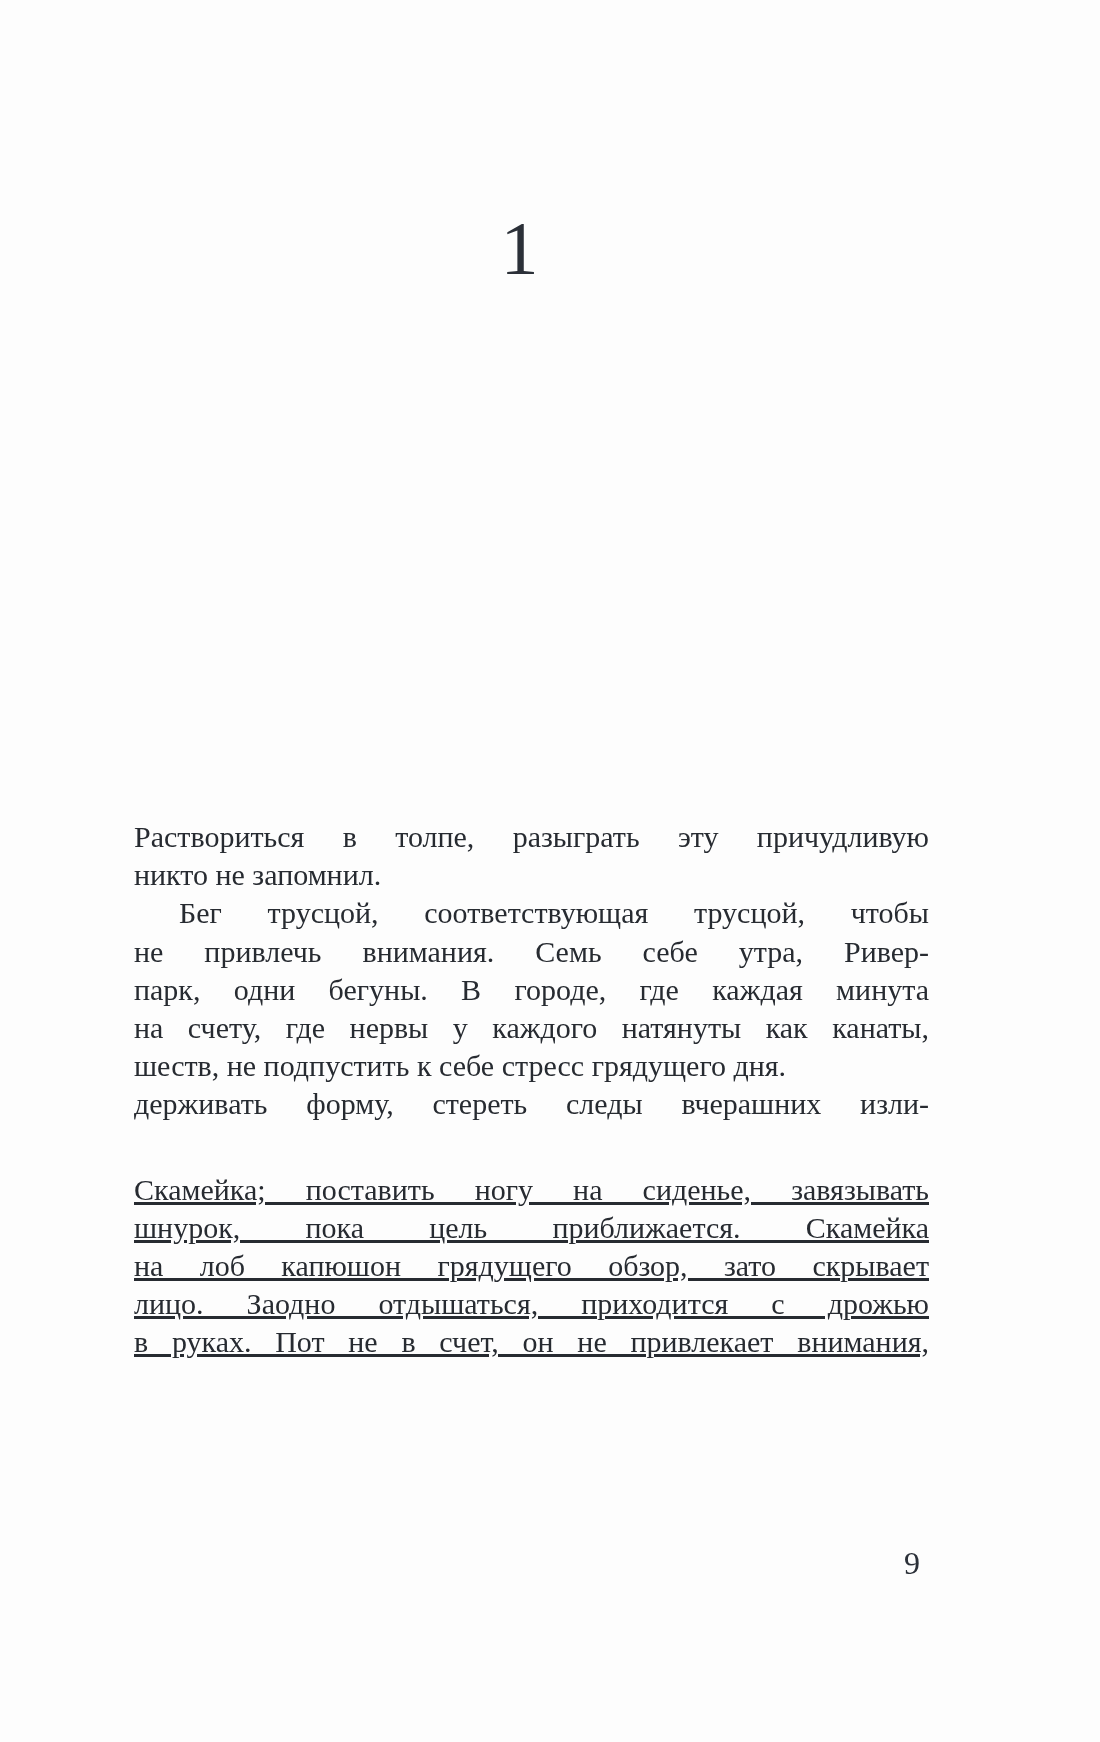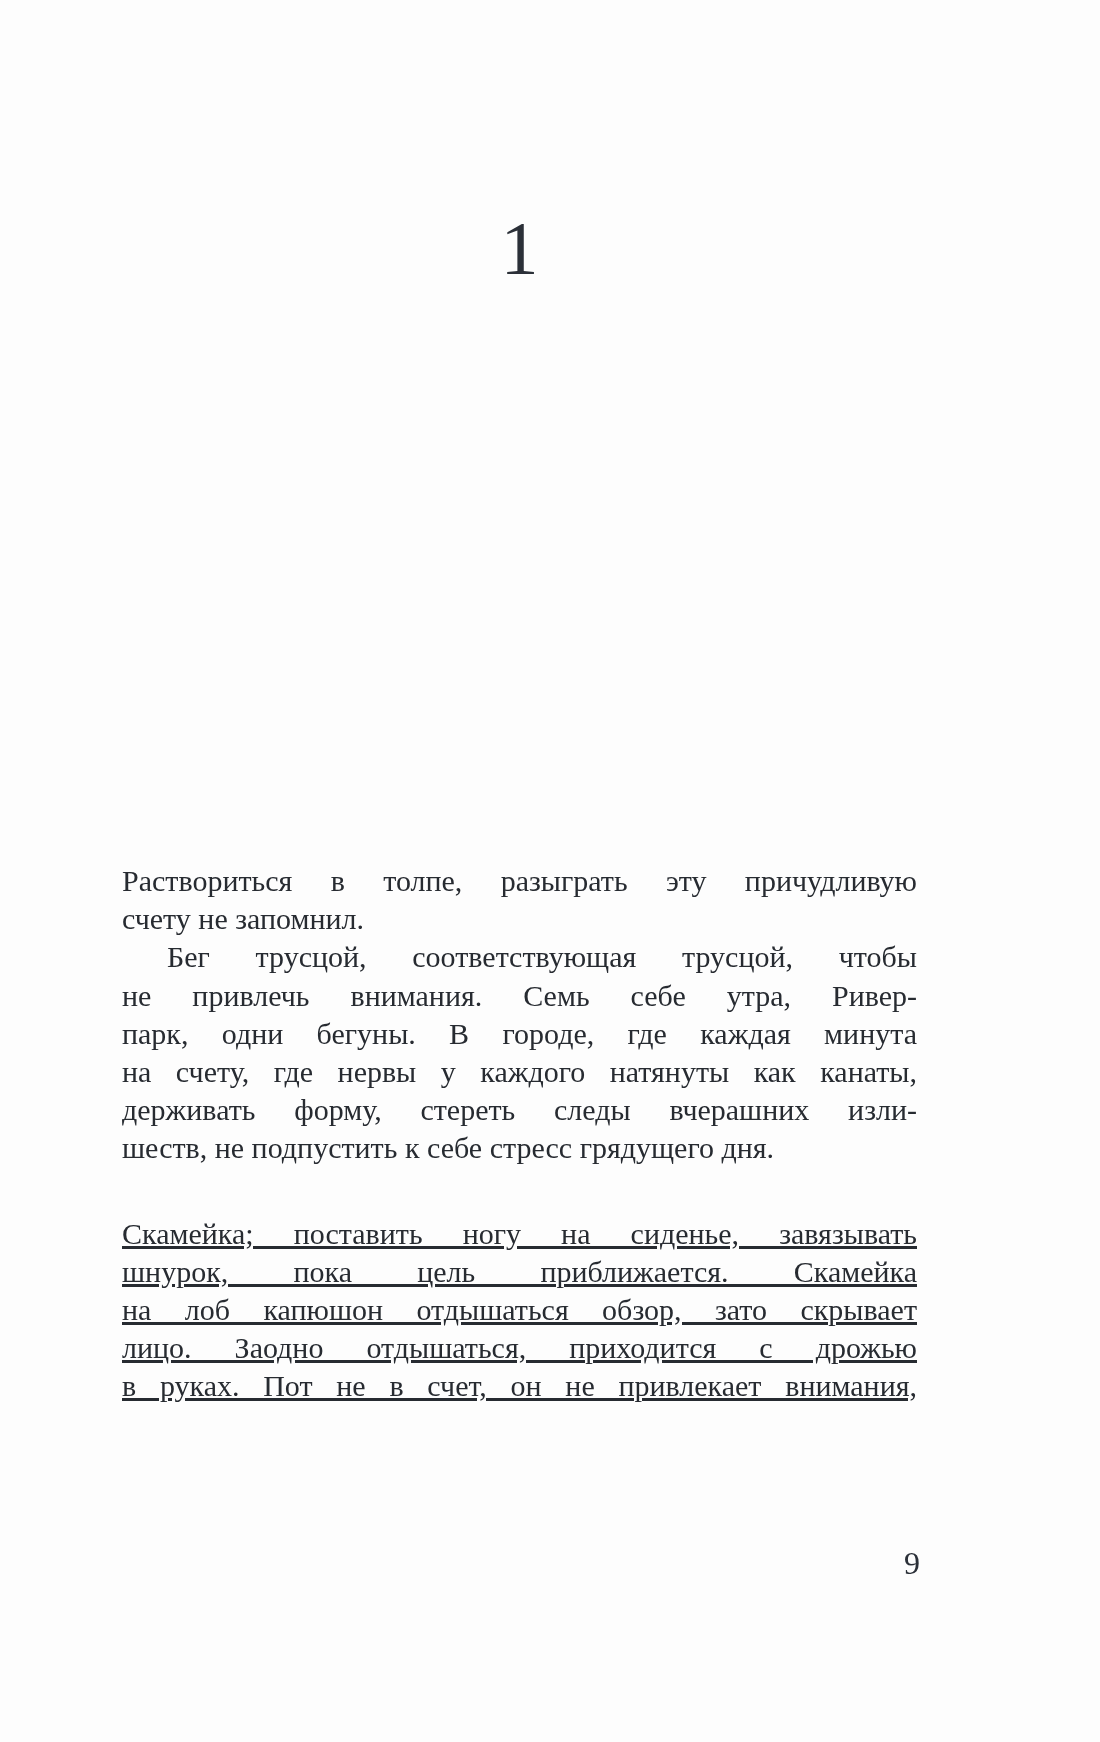--- a/index.html
+++ b/index.html
@@ -21,26 +21,25 @@
     left: 122px;
     top: 210px;
     width: 795px;
     text-align: center;
     font-size: 76px;
     line-height: 1;
     color: #2b3038;
   }
   .text-block {
     position: absolute;
-    left: 122px;
+    left: 134px;
     top: 818px;
     width: 795px;
     font-size: 30px;
     line-height: 38.2px;
-    margin-top: 44px;
   }
   .paragraph {
     margin: 0;
     padding: 0;
   }
   .paragraph.section-break {
     margin-top: 47px;
     text-decoration: underline;
   }
   .line {
@@ -70,36 +69,36 @@
 <body>
 
 <div class="book-page">
 
   <div class="chapter-number">1</div>
 
   <div class="text-block">
 
     <div class="paragraph">
       <div class="line">Раствориться в толпе, разыграть эту причудливую</div>
-      <div class="line last">счету не запомнил.</div>
+      <div class="line last">никто не запомнил.</div>
     </div>
 
     <div class="paragraph">
       <div class="line indent">Бег трусцой, соответствующая трусцой, чтобы</div>
       <div class="line">не привлечь внимания. Семь себе утра, Ривер-</div>
       <div class="line">парк, одни бегуны. В городе, где каждая минута</div>
       <div class="line">на счету, где нервы у каждого натянуты как канаты,</div>
+      <div class="line last">шеств, не подпустить к себе стресс грядущего дня.</div>
       <div class="line">держивать форму, стереть следы вчерашних изли-</div>
-      <div class="line last">шеств, не подпустить к себе стресс грядущего дня.</div>
     </div>
 
     <div class="paragraph section-break">
       <div class="line">Скамейка; поставить ногу на сиденье, завязывать</div>
       <div class="line">шнурок, пока цель приближается. Скамейка</div>
-      <div class="line">на лоб капюшон отдышаться обзор, зато скрывает</div>
+      <div class="line">на лоб капюшон грядущего обзор, зато скрывает</div>
       <div class="line">лицо. Заодно отдышаться, приходится с дрожью</div>
       <div class="line">в руках. Пот не в счет, он не привлекает внимания,</div>
     </div>
 
   </div>
 
   <div class="page-number">9</div>
 
 </div>
 

